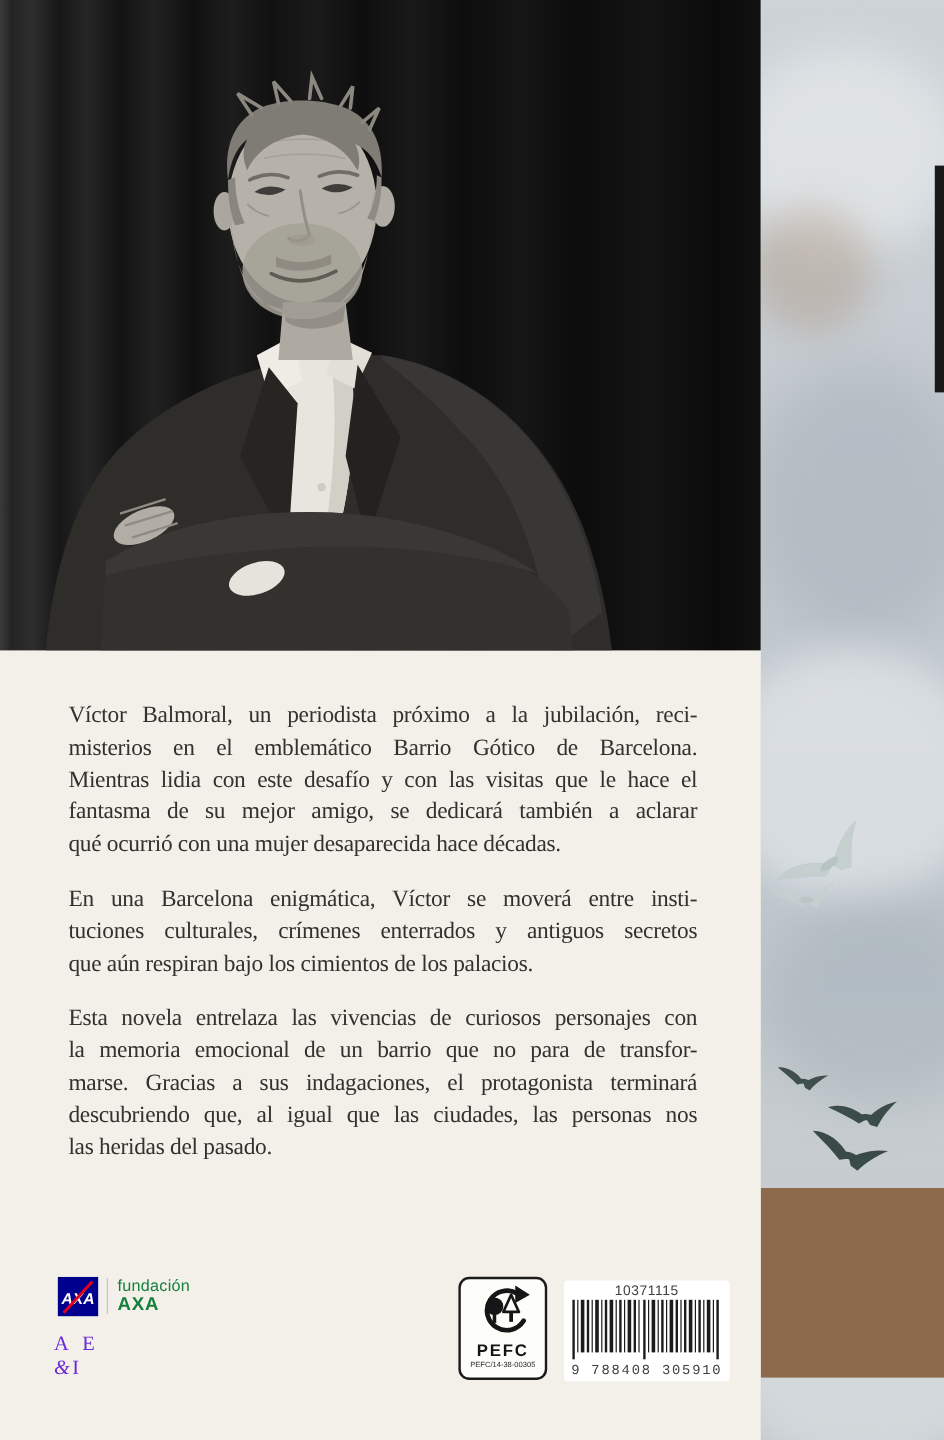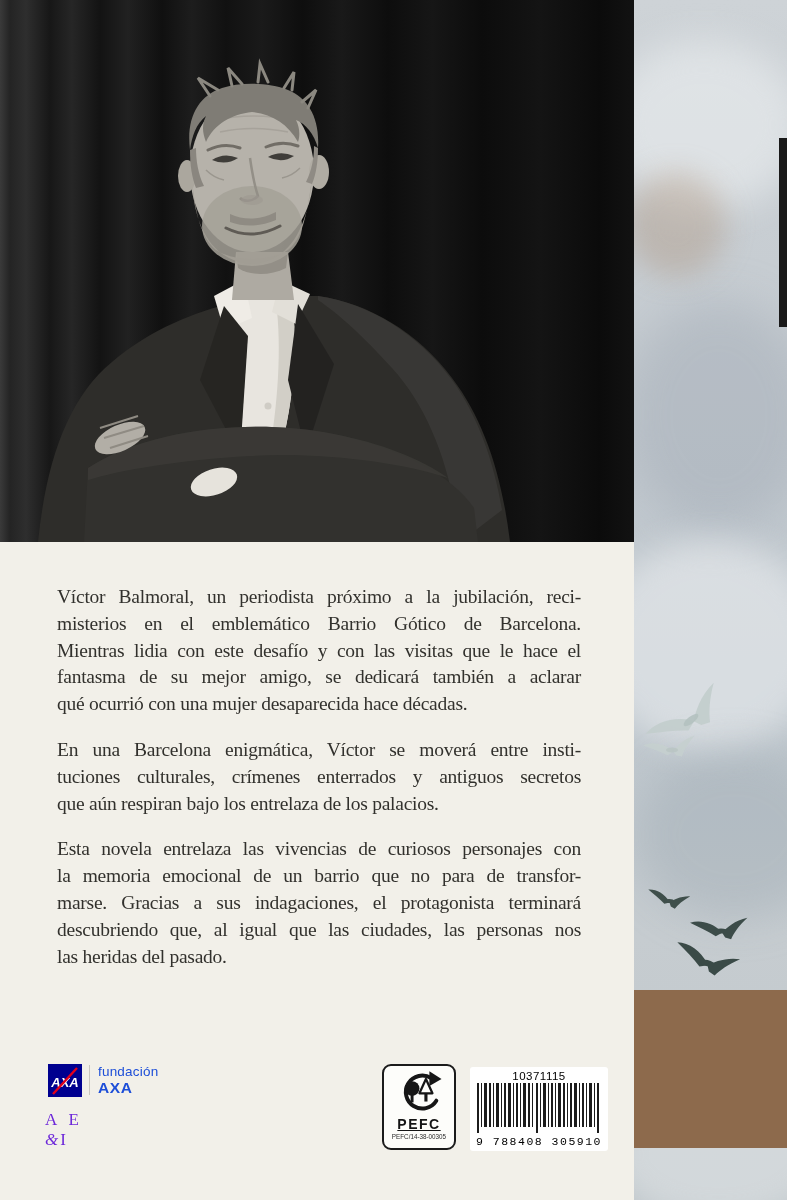--- a/index.html
+++ b/index.html
@@ -22,41 +22,41 @@
   .synopsis{position:absolute;left:57px;top:584px;width:524px;color:#32312d;
     font-size:19.5px;letter-spacing:-0.25px;}
   .para{margin:0 0 19px 0;}
   .tline{line-height:26.8px;white-space:nowrap;text-align:justify;text-align-last:justify;}
   .tline.last{text-align-last:left;}
 
   
   .axa-block{position:absolute;left:48px;top:1063px;height:34px;display:flex;align-items:center;}
   .axa-square{width:34px;height:33px;}
   .axa-divider{width:1px;height:30px;background:#c9c6bf;margin:0 8px 0 7px;}
-  .axa-text{font-family:"Liberation Sans",sans-serif;color:#1d4ed8;line-height:1;}
+  .axa-text{font-family:"Liberation Sans",sans-serif;color:#15803d;line-height:1;}
   .axa-text .l1{font-size:13.5px;letter-spacing:0.2px;}
   .axa-text .l2{font-size:15.5px;font-weight:bold;letter-spacing:0.6px;margin-top:2px;}
 
   
   .aei-block{position:absolute;left:45px;top:1110px;display:flex;align-items:flex-start;color:#6d28d9;}
   .aei-mono{font-size:17px;line-height:20px;letter-spacing:4px;margin-right:7px;}
   .aei-mono .amp{font-style:italic;letter-spacing:2px;}
   .aei-name{font-size:19px;line-height:21.5px;}
 
   
   .pefc{position:absolute;left:382px;top:1064px;width:74px;height:86px;background:#fdfdfa;
     border:2.5px solid #1b1b1b;border-radius:9px;box-sizing:border-box;text-align:center;}
   .pefc-emblem{margin-top:5px;}
   .pefc-name{font-family:"Liberation Sans",sans-serif;font-weight:bold;font-size:14px;
-    letter-spacing:1.5px;color:#141414;line-height:14px;text-decoration:underline;}
+    letter-spacing:1.5px;color:#141414;line-height:14px;}
   .pefc-code{font-family:"Liberation Sans",sans-serif;font-size:6.3px;color:#2a2a2a;margin-top:2px;}
 
   
   .barcode{position:absolute;left:470px;top:1067px;width:138px;height:84px;background:#ffffff;
-    border-radius:3px;text-align:center;font-family:"Liberation Sans",sans-serif;color:#000000;}
+    border-radius:3px;text-align:center;font-family:"Liberation Sans",sans-serif;color:#404040;}
   .bc-top{font-size:11.5px;letter-spacing:0.5px;padding-top:3px;line-height:13px;}
   .bc-digits{font-family:Liberation Mono, monospace;font-size:11.5px;letter-spacing:1.5px;
     line-height:12px;margin-top:-1px;}
 
   
   .strip{position:absolute;left:634px;top:0;width:153px;height:1200px;overflow:hidden;
     background:linear-gradient(180deg,#ced3d7 0%,#c7cdd2 22%,#c2c9cf 40%,#bcc5cc 58%,#c6ccd0 78%,#c1c8cc 100%);}
   .cloud{position:absolute;border-radius:50%;}
   .c1{left:-30px;top:40px;width:200px;height:170px;background:rgba(235,238,240,.6);filter:blur(18px);}
   .c2{left:-10px;top:300px;width:190px;height:230px;background:rgba(148,160,171,.32);filter:blur(22px);}
@@ -132,21 +132,21 @@
       <div class="para">
           <div class="tline">Víctor Balmoral, un periodista próximo a la jubilación, reci-</div>
           <div class="tline">misterios en el emblemático Barrio Gótico de Barcelona.</div>
           <div class="tline">Mientras lidia con este desafío y con las visitas que le hace el</div>
           <div class="tline">fantasma de su mejor amigo, se dedicará también a aclarar</div>
           <div class="tline last">qué ocurrió con una mujer desaparecida hace décadas.</div>
         </div>
       <div class="para">
           <div class="tline">En una Barcelona enigmática, Víctor se moverá entre insti-</div>
           <div class="tline">tuciones culturales, crímenes enterrados y antiguos secretos</div>
-          <div class="tline last">que aún respiran bajo los entrelaza de los palacios.</div>
+          <div class="tline last">que aún respiran bajo los cimientos de los palacios.</div>
         </div>
       <div class="para">
           <div class="tline">Esta novela entrelaza las vivencias de curiosos personajes con</div>
           <div class="tline">la memoria emocional de un barrio que no para de transfor-</div>
           <div class="tline">marse. Gracias a sus indagaciones, el protagonista terminará</div>
           <div class="tline">descubriendo que, al igual que las ciudades, las personas nos</div>
           <div class="tline last">las heridas del pasado.</div>
         </div>
     </div>
 

